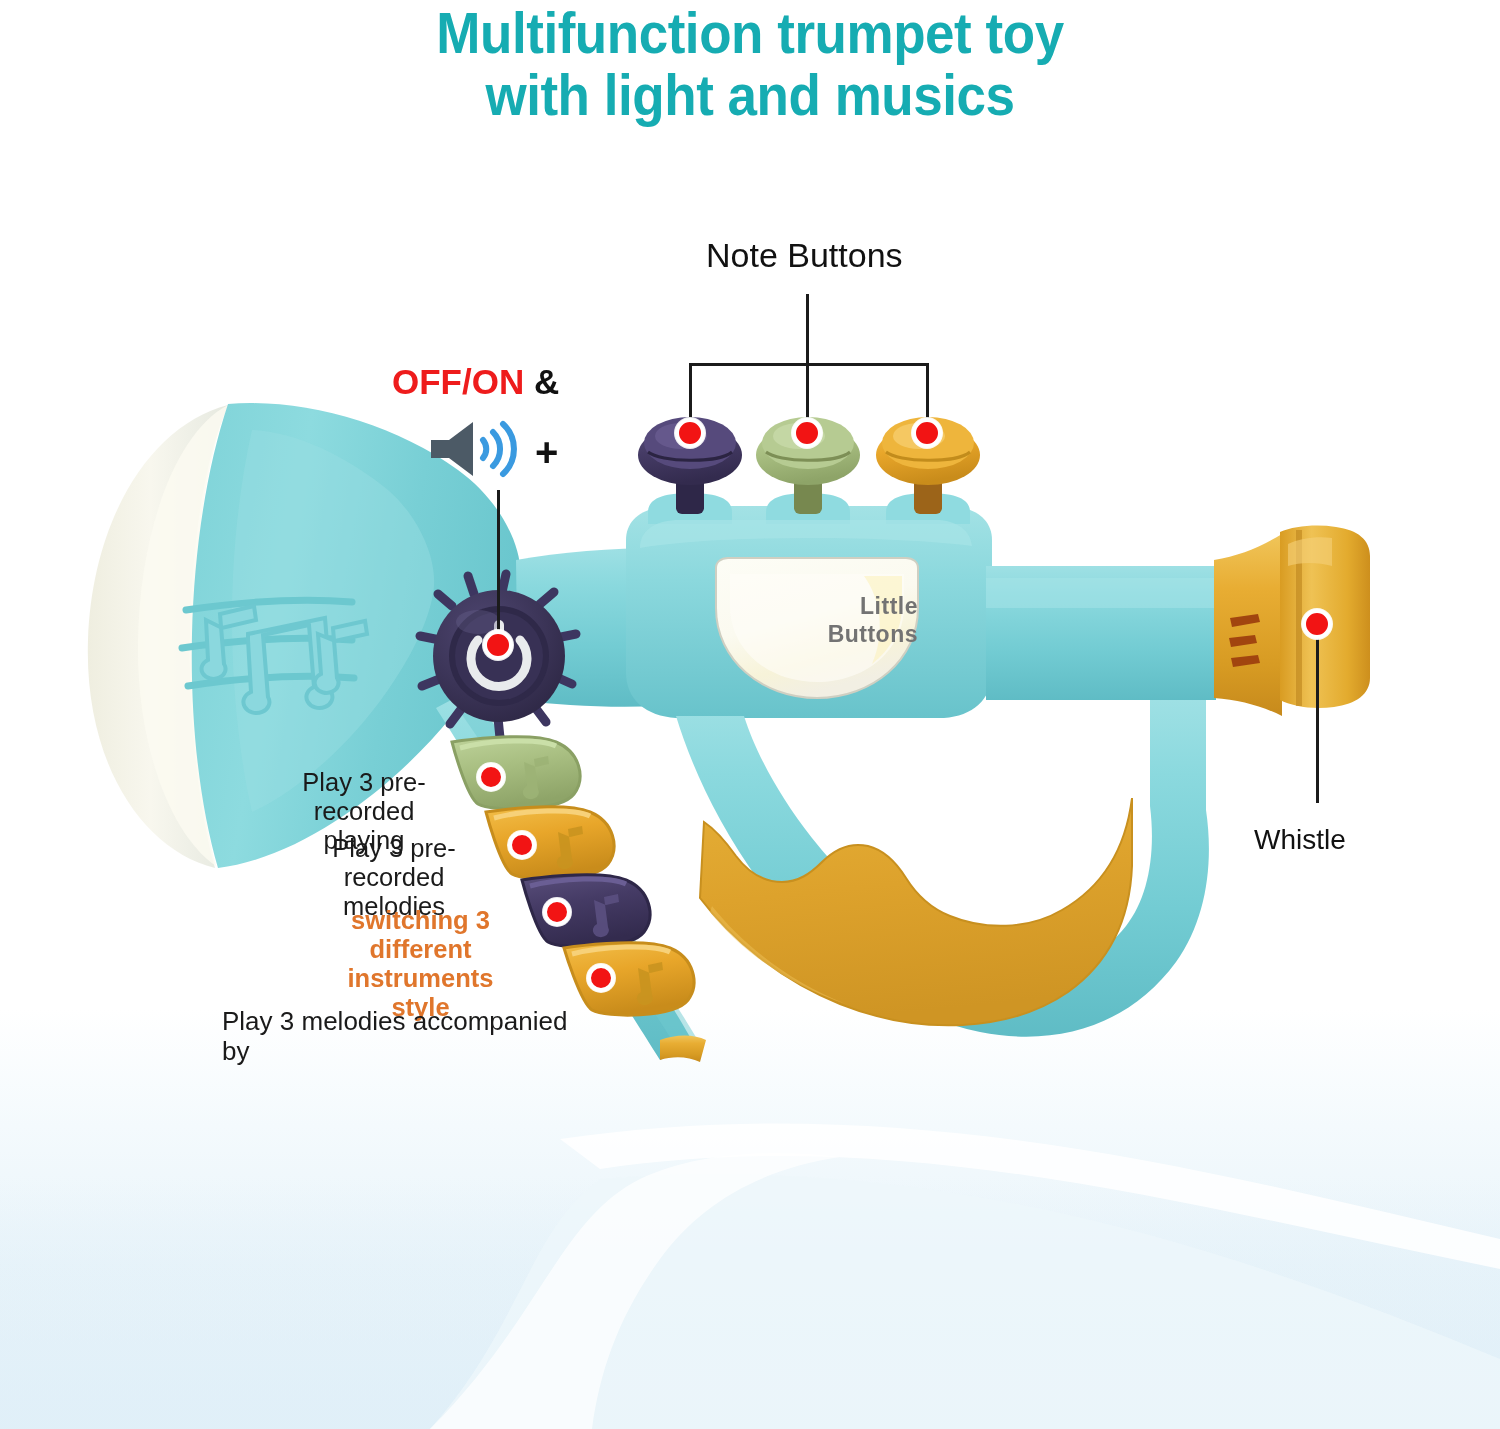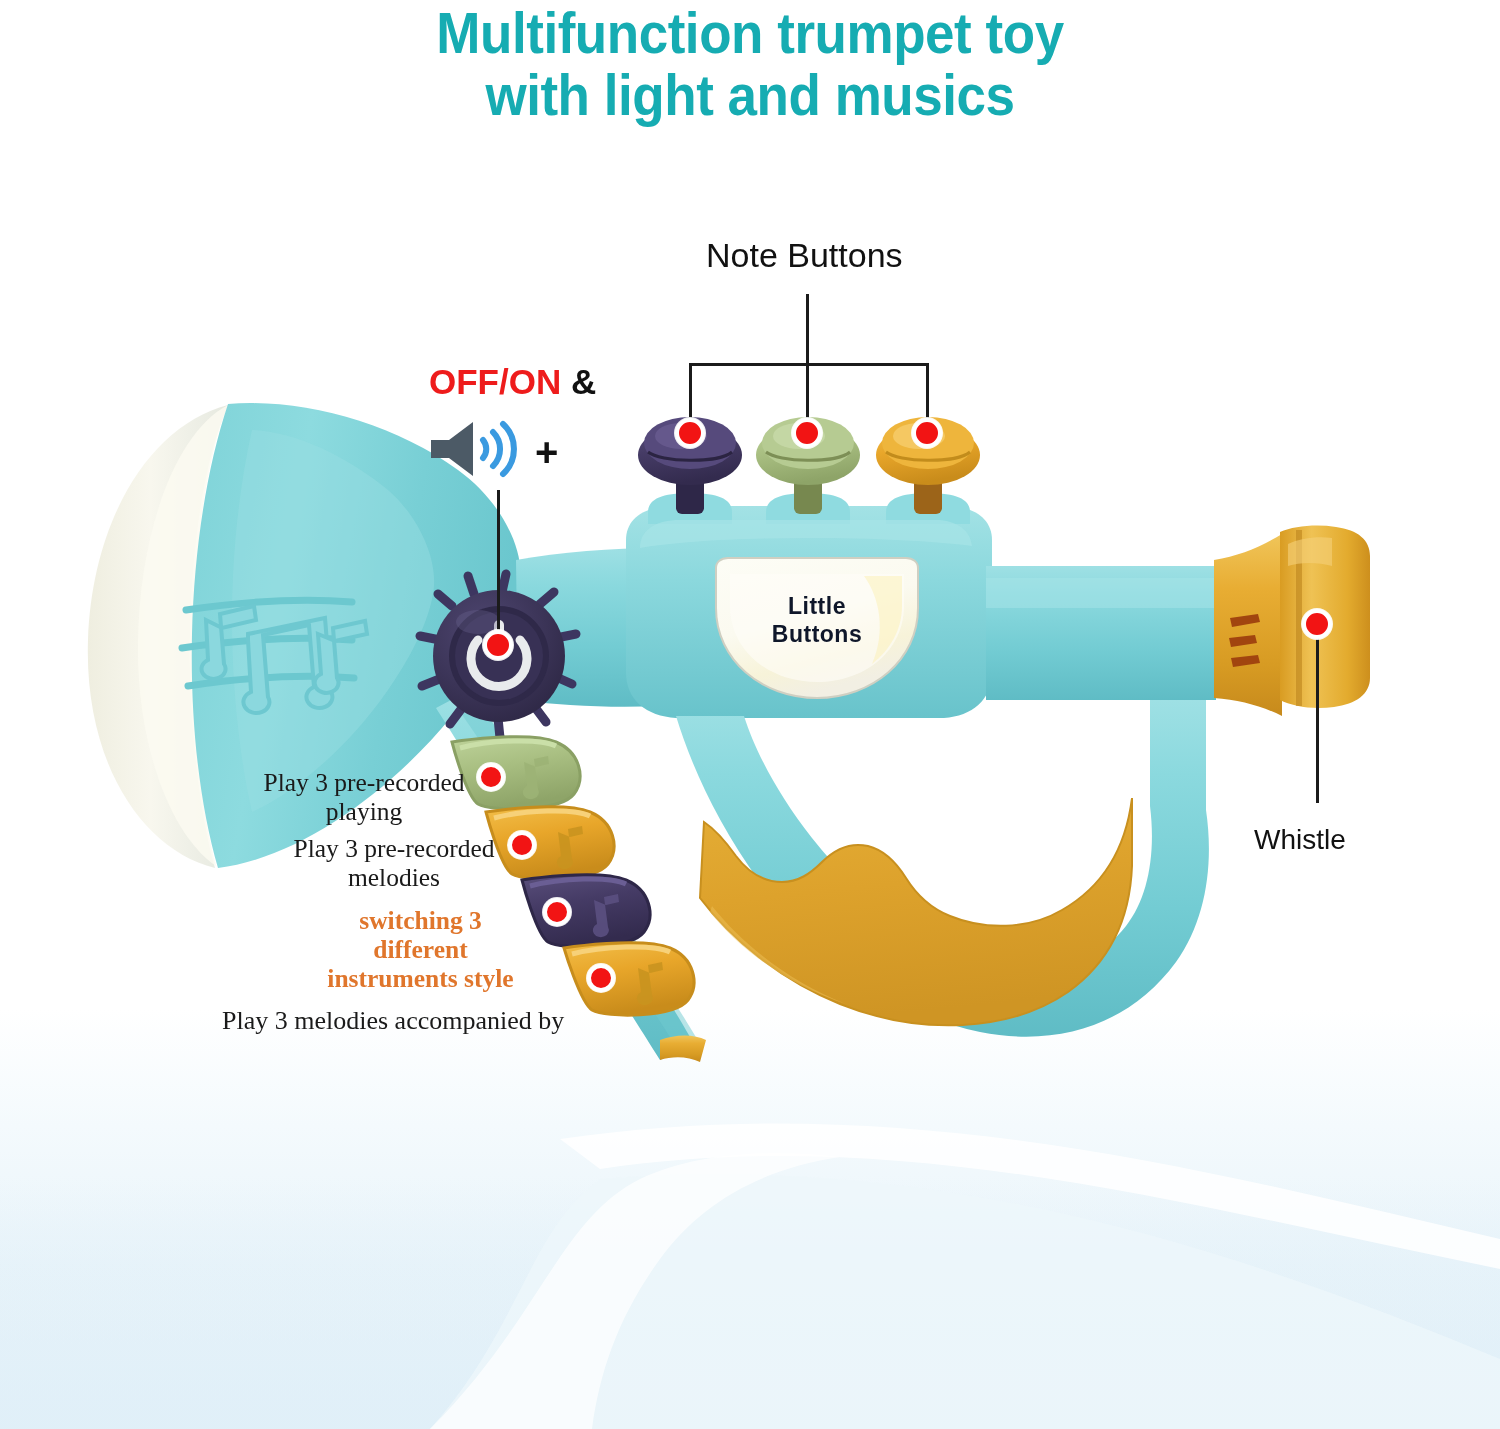--- a/index.html
+++ b/index.html
@@ -32,30 +32,30 @@
     letter-spacing:-0.5px;
     transform:scaleX(.93);
   }
   .headline .l2{display:block;}
 
   
   .lbl{position:absolute;color:#111;font-size:33px;line-height:39px;white-space:nowrap;}
   .lbl-note{left:706px;top:236px;font-size:34px;font-weight:normal;}
   .lbl-whistle{left:1254px;top:820px;font-size:28px;}
 
-  .offon{position:absolute;left:392px;top:362px;font-size:35px;font-weight:bold;white-space:nowrap;margin-left:37px;}
+  .offon{position:absolute;left:392px;top:362px;font-size:35px;font-weight:bold;white-space:nowrap;}
   .offon .red{color:#ee1c1c;}
   .offon .amp{color:#111;font-weight:bold;}
 
   .spk{position:absolute;left:425px;top:418px;width:140px;height:62px;}
   .spk .plus{
     position:absolute;left:110px;top:14px;color:#111;font-size:40px;font-weight:bold;line-height:40px;
   }
 
-  .side-lbl{position:absolute;color:#1a1a1a;font-size:25.5px;line-height:29px;text-align:center;font-family:Liberation Serif, serif;}
+  .side-lbl{position:absolute;color:#1a1a1a;font-size:25.5px;line-height:29px;text-align:center;}
   .side-lbl.orange{color:#e0762c;font-weight:bold;}
 
   .l-musics{left:258px;top:768px;width:212px;}
   .l-melodies{left:288px;top:834px;width:212px;}
   .l-instr{left:318px;top:906px;width:205px;}
   .l-accomp{left:222px;top:1006px;width:362px;text-align:left;font-size:26px;line-height:30px;}
 
   
   .ln{position:absolute;background:#1b1b1b;}
   .v{width:3px;}
@@ -393,18 +393,18 @@
 
   <div class="side-lbl orange l-instr">
     <span>switching 3 different</span><br>
     <span>instruments style</span>
   </div>
 
   <div class="side-lbl l-accomp">
     <span>Play 3 melodies accompanied by</span><br>
   </div>
 
-  <div style="position:absolute;left:716px;top:592px;width:202px;text-align:center;color:#0f172a;font-weight:bold;font-size:23px;line-height:28px;letter-spacing:.5px;">
+  <div style="position:absolute;left:716px;top:592px;width:202px;text-align:right;color:#737373;font-weight:bold;font-size:23px;line-height:28px;letter-spacing:.5px;">
     <span>Little</span><br>
     <span>Buttons</span>
   </div>
 
 </div>
 
 </body></html>

